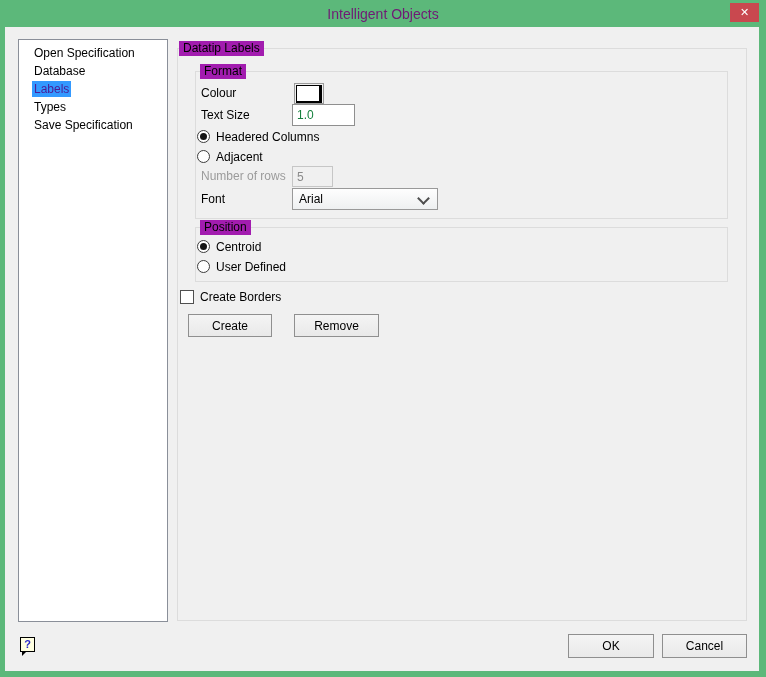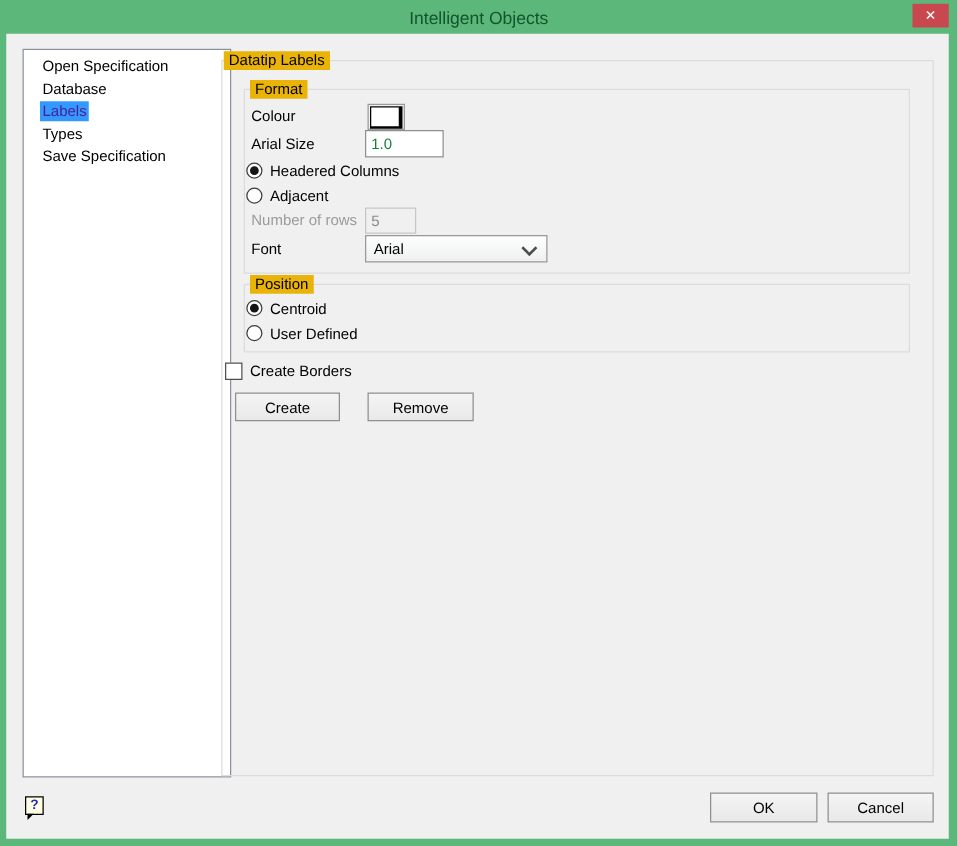--- a/index.html
+++ b/index.html
@@ -4,38 +4,38 @@
 <style>
   html,body{margin:0;padding:0;background:#d8d8d8;}
   .window{
     position:relative;width:766px;height:677px;background:#5cb87a;
     font-family:"Liberation Sans",sans-serif;font-size:12px;color:#000;
     overflow:hidden;
   }
   
   .titlebar{position:absolute;left:0;top:0;width:766px;height:27px;
     display:flex;align-items:center;justify-content:center;}
-  .title{font-size:14px;color:#14532d;}
+  .title{font-size:14px;color:#701a75;}
   .close-btn{position:absolute;left:730px;top:3px;width:29px;height:19px;
     background:#c9484f;color:#fff;display:flex;align-items:center;justify-content:center;
     font-size:11px;cursor:pointer;}
   
   .dlg{position:absolute;left:5px;top:27px;width:754px;height:644px;background:#f0f0f0;}
   
-  .listbox{position:absolute;left:18px;top:39px;width:167px;height:583px;
+  .listbox{position:absolute;left:18px;top:39px;width:150px;height:583px;
     background:#fff;border:1px solid #8a8f99;box-sizing:border-box;padding-top:4px;}
   .lb-item{height:18px;line-height:18px;padding-left:13px;white-space:nowrap;cursor:default;}
   .lb-item span{padding:1px 2px;}
   .lb-item.selected span{background:#3399ff;color:#4c1d95;}
   
   .group{position:absolute;border:1px solid #dcdcdc;box-sizing:border-box;}
   .g-datatip{left:177px;top:48px;width:570px;height:573px;}
   .g-format{left:195px;top:71px;width:533px;height:148px;}
   .g-position{left:195px;top:227px;width:533px;height:55px;}
-  .legend{position:absolute;background:#eab308;padding:0 4px;line-height:15px;white-space:nowrap;}
+  .legend{position:absolute;background:#a21caf;padding:0 4px;line-height:15px;white-space:nowrap;}
   .leg-datatip{left:179px;top:41px;}
   .leg-format{left:200px;top:64px;}
   .leg-position{left:200px;top:220px;}
   
   .lbl{position:absolute;line-height:15px;white-space:nowrap;}
   .lbl.disabled{color:#9b9b9b;}
   
   .colour-btn{position:absolute;left:294px;top:83px;width:30px;height:21px;
     background:#f0f0f0;border:1px solid #9a9a9a;box-sizing:border-box;cursor:pointer;
     display:flex;align-items:flex-start;}
@@ -114,21 +114,21 @@
   <div class="group g-position"></div>
   <span class="legend leg-datatip">Datatip Labels</span>
   <span class="legend leg-format">Format</span>
   <span class="legend leg-position">Position</span>
 
   <span class="lbl" style="left:201px;top:86px;">Colour</span>
   <div class="colour-btn">
     <div class="colour-swatch"></div>
   </div>
 
-  <span class="lbl" style="left:201px;top:108px;">Arial Size</span>
+  <span class="lbl" style="left:201px;top:108px;">Text Size</span>
   <input class="textbox tb-size" value="1.0" style="">
 
   <div class="radio checked" style="left:197px;top:130px;"></div>
   <span class="lbl" style="left:216px;top:130px;">Headered Columns</span>
 
   <div class="radio" style="left:197px;top:150px;"></div>
   <span class="lbl" style="left:216px;top:150px;">Adjacent</span>
 
   <span class="lbl disabled" style="left:201px;top:169px;">Number of rows</span>
   <input class="textbox tb-rows" disabled="" value="5" style="">

